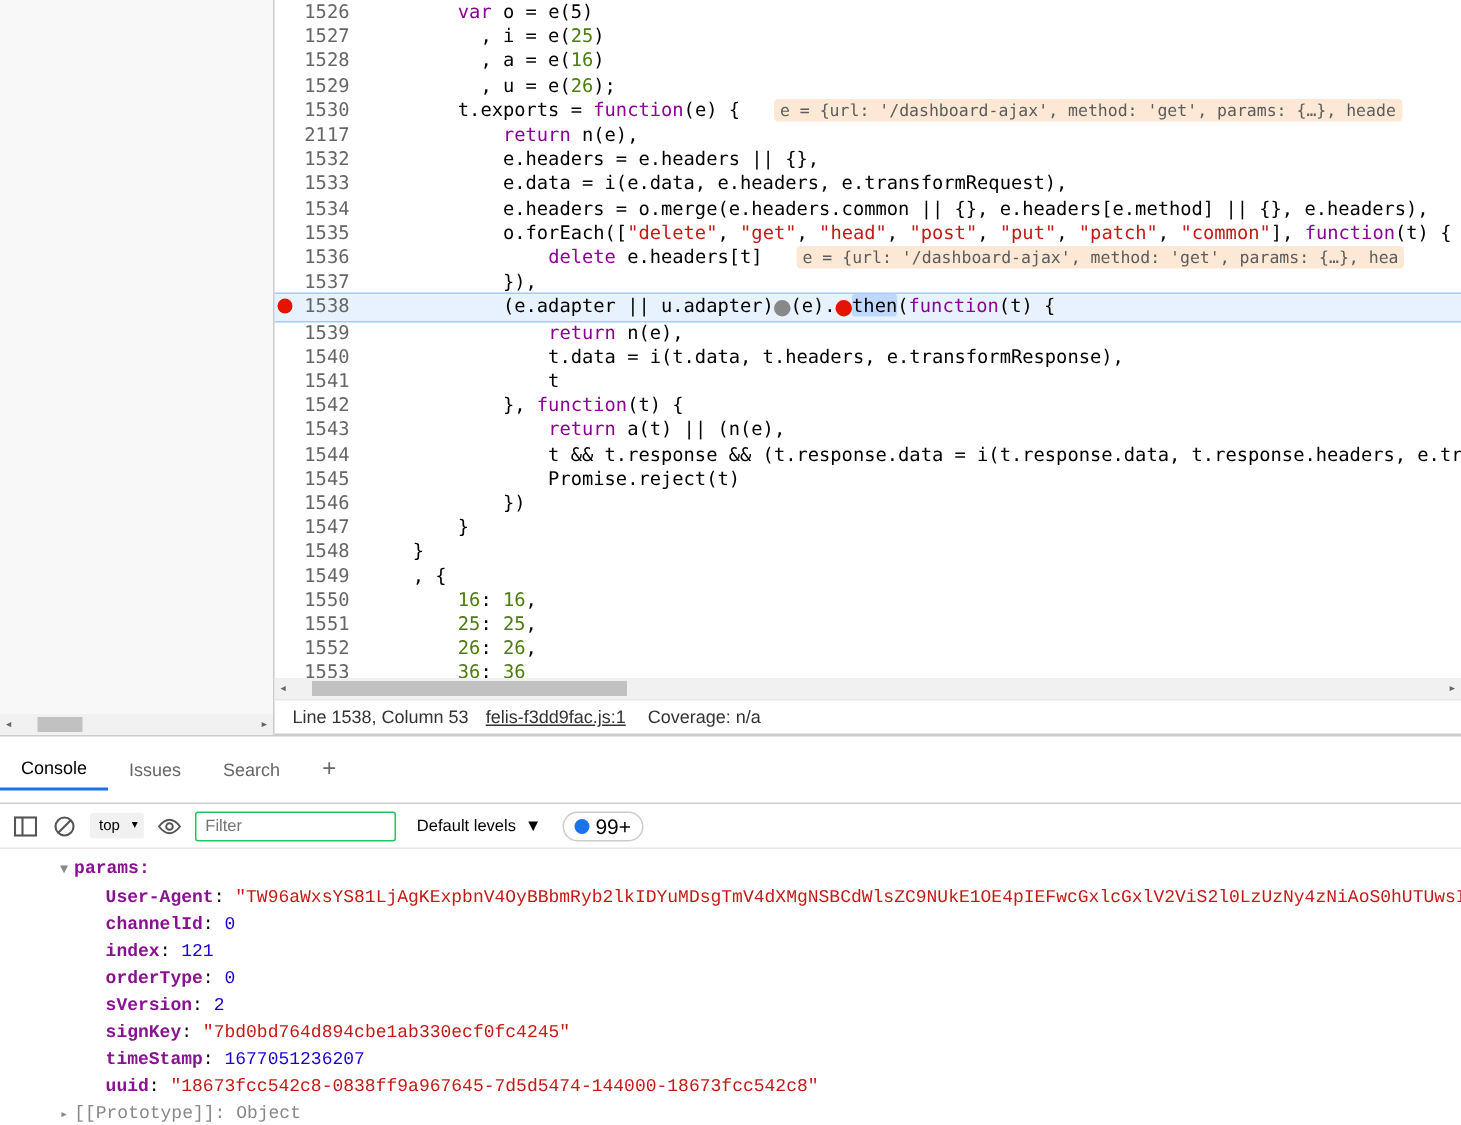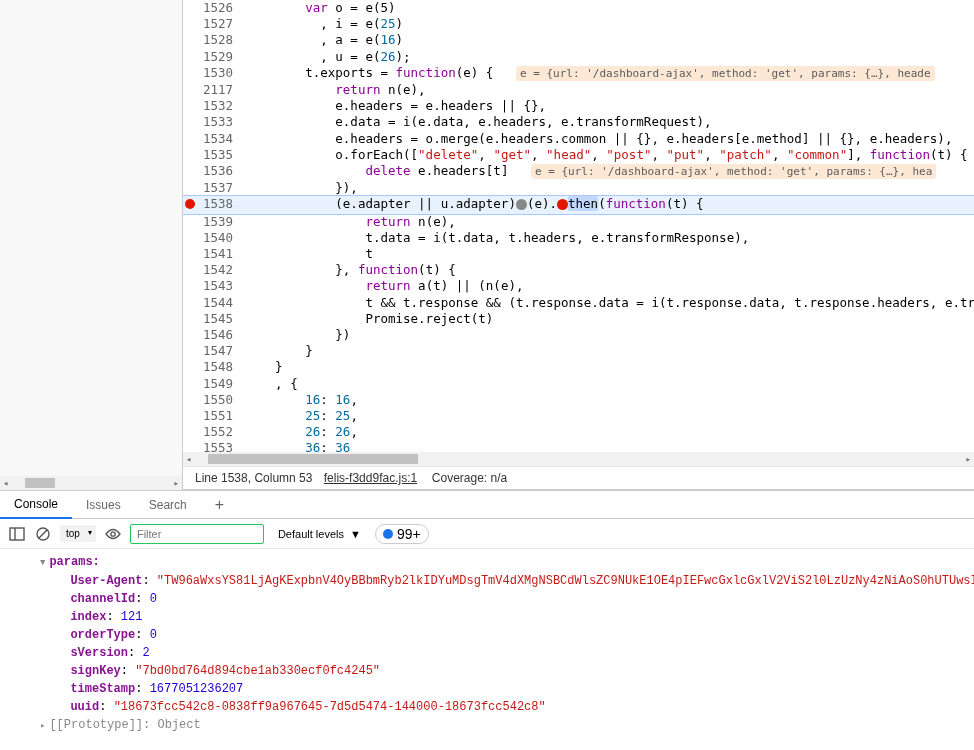--- a/index.html
+++ b/index.html
@@ -15,32 +15,32 @@
 .code-scroll { flex: 1; overflow: hidden; position: relative; }
 .code-lines { font-family: Consolas, monospace; font-size: 12.5px; line-height: 16.2px; }
 .code-line { display: flex; white-space: pre; }
 .line-num { width: 44px; text-align: right; padding-right: 8px; color: #666; user-select: none; flex-shrink: 0; }
 .line-content { flex: 1; padding-left: 4px; }
 .gutter { width: 14px; flex-shrink: 0; }
 .bp-dot { display: inline-block; width: 10px; height: 10px; border-radius: 50%; background: #e51400; margin-left: 2px; margin-top: 3px; }
 .hl-line { background: #e8f2ff; outline: 1px solid #a8c8ff; }
 .kw { color: #8b0095; }
 .str { color: #c41a16; }
-.num { color: #0369a1; }
+.num { color: #4d7c0f; }
 .inl-hint { background: #fce8d4; color: #5c5c5c; padding: 1px 4px; border-radius: 3px; font-size: 11px; }
 .exec-hl { background: #c0d8ff; border-radius: 2px; }
 .step-dot { display: inline-block; width: 11px; height: 11px; border-radius: 50%; background: #888; vertical-align: middle; }
 .step-dot-red { background: #e51400; }
 .hscroll { height: 14px; background: #f1f1f1; display: flex; align-items: center; position: relative; }
 .hscroll::before { content: "◂"; font-size: 9px; color: #666; padding: 0 3px; }
 .hscroll::after { content: "▸"; font-size: 9px; color: #666; padding: 0 3px; position: absolute; right: 0; }
 .hscroll-thumb { background: #c1c1c1; height: 10px; width: 210px; margin-left: 14px; }
 .status-bar { height: 24px; background: #fff; border-top: 1px solid #e6e6e6; border-bottom: 1px solid #ccc; display: flex; align-items: center; padding: 0 12px; font-family: 'Segoe UI', sans-serif; font-size: 12px; color: #333; gap: 4px; }
 .status-link { text-decoration: underline; color: #333; }
-.tabs { display: flex; align-items: center; height: 28px; border-bottom: 1px solid #ccc; font-family: 'Segoe UI', sans-serif; font-size: 12px; }
+.tabs { display: flex; align-items: center; height: 45px; border-bottom: 1px solid #ccc; font-family: 'Segoe UI', sans-serif; font-size: 12px; }
 .tab { padding: 6px 14px; color: #666; cursor: pointer; }
 .tab.active { color: #000; border-bottom: 2px solid #1a73e8; font-weight: 500; }
 .tab-add { padding: 0 14px; font-size: 16px; color: #666; }
 .toolbar { display: flex; align-items: center; height: 30px; padding: 0 8px; gap: 8px; border-bottom: 1px solid #e6e6e6; font-family: 'Segoe UI', sans-serif; font-size: 12px; }
 .tb-icon { width: 18px; height: 18px; display: flex; align-items: center; justify-content: center; color: #555; cursor: pointer; }
 .tb-select { background: #f1f1f1; border: none; padding: 3px 16px 3px 6px; font-size: 10px; border-radius: 2px; cursor: pointer; position: relative; }
 .tb-select::after { content: "▾"; position: absolute; right: 4px; font-size: 8px; }
 .tb-input { border: 1px solid #22c55e; padding: 3px 6px; font-size: 11px; width: 134px; border-radius: 2px; }
 .tb-levels { padding: 3px 6px; font-size: 11px; cursor: pointer; }
 .tb-issues { display: flex; align-items: center; gap: 4px; border: 1px solid #ccc; border-radius: 10px; padding: 1px 7px; font-size: 14px; }

